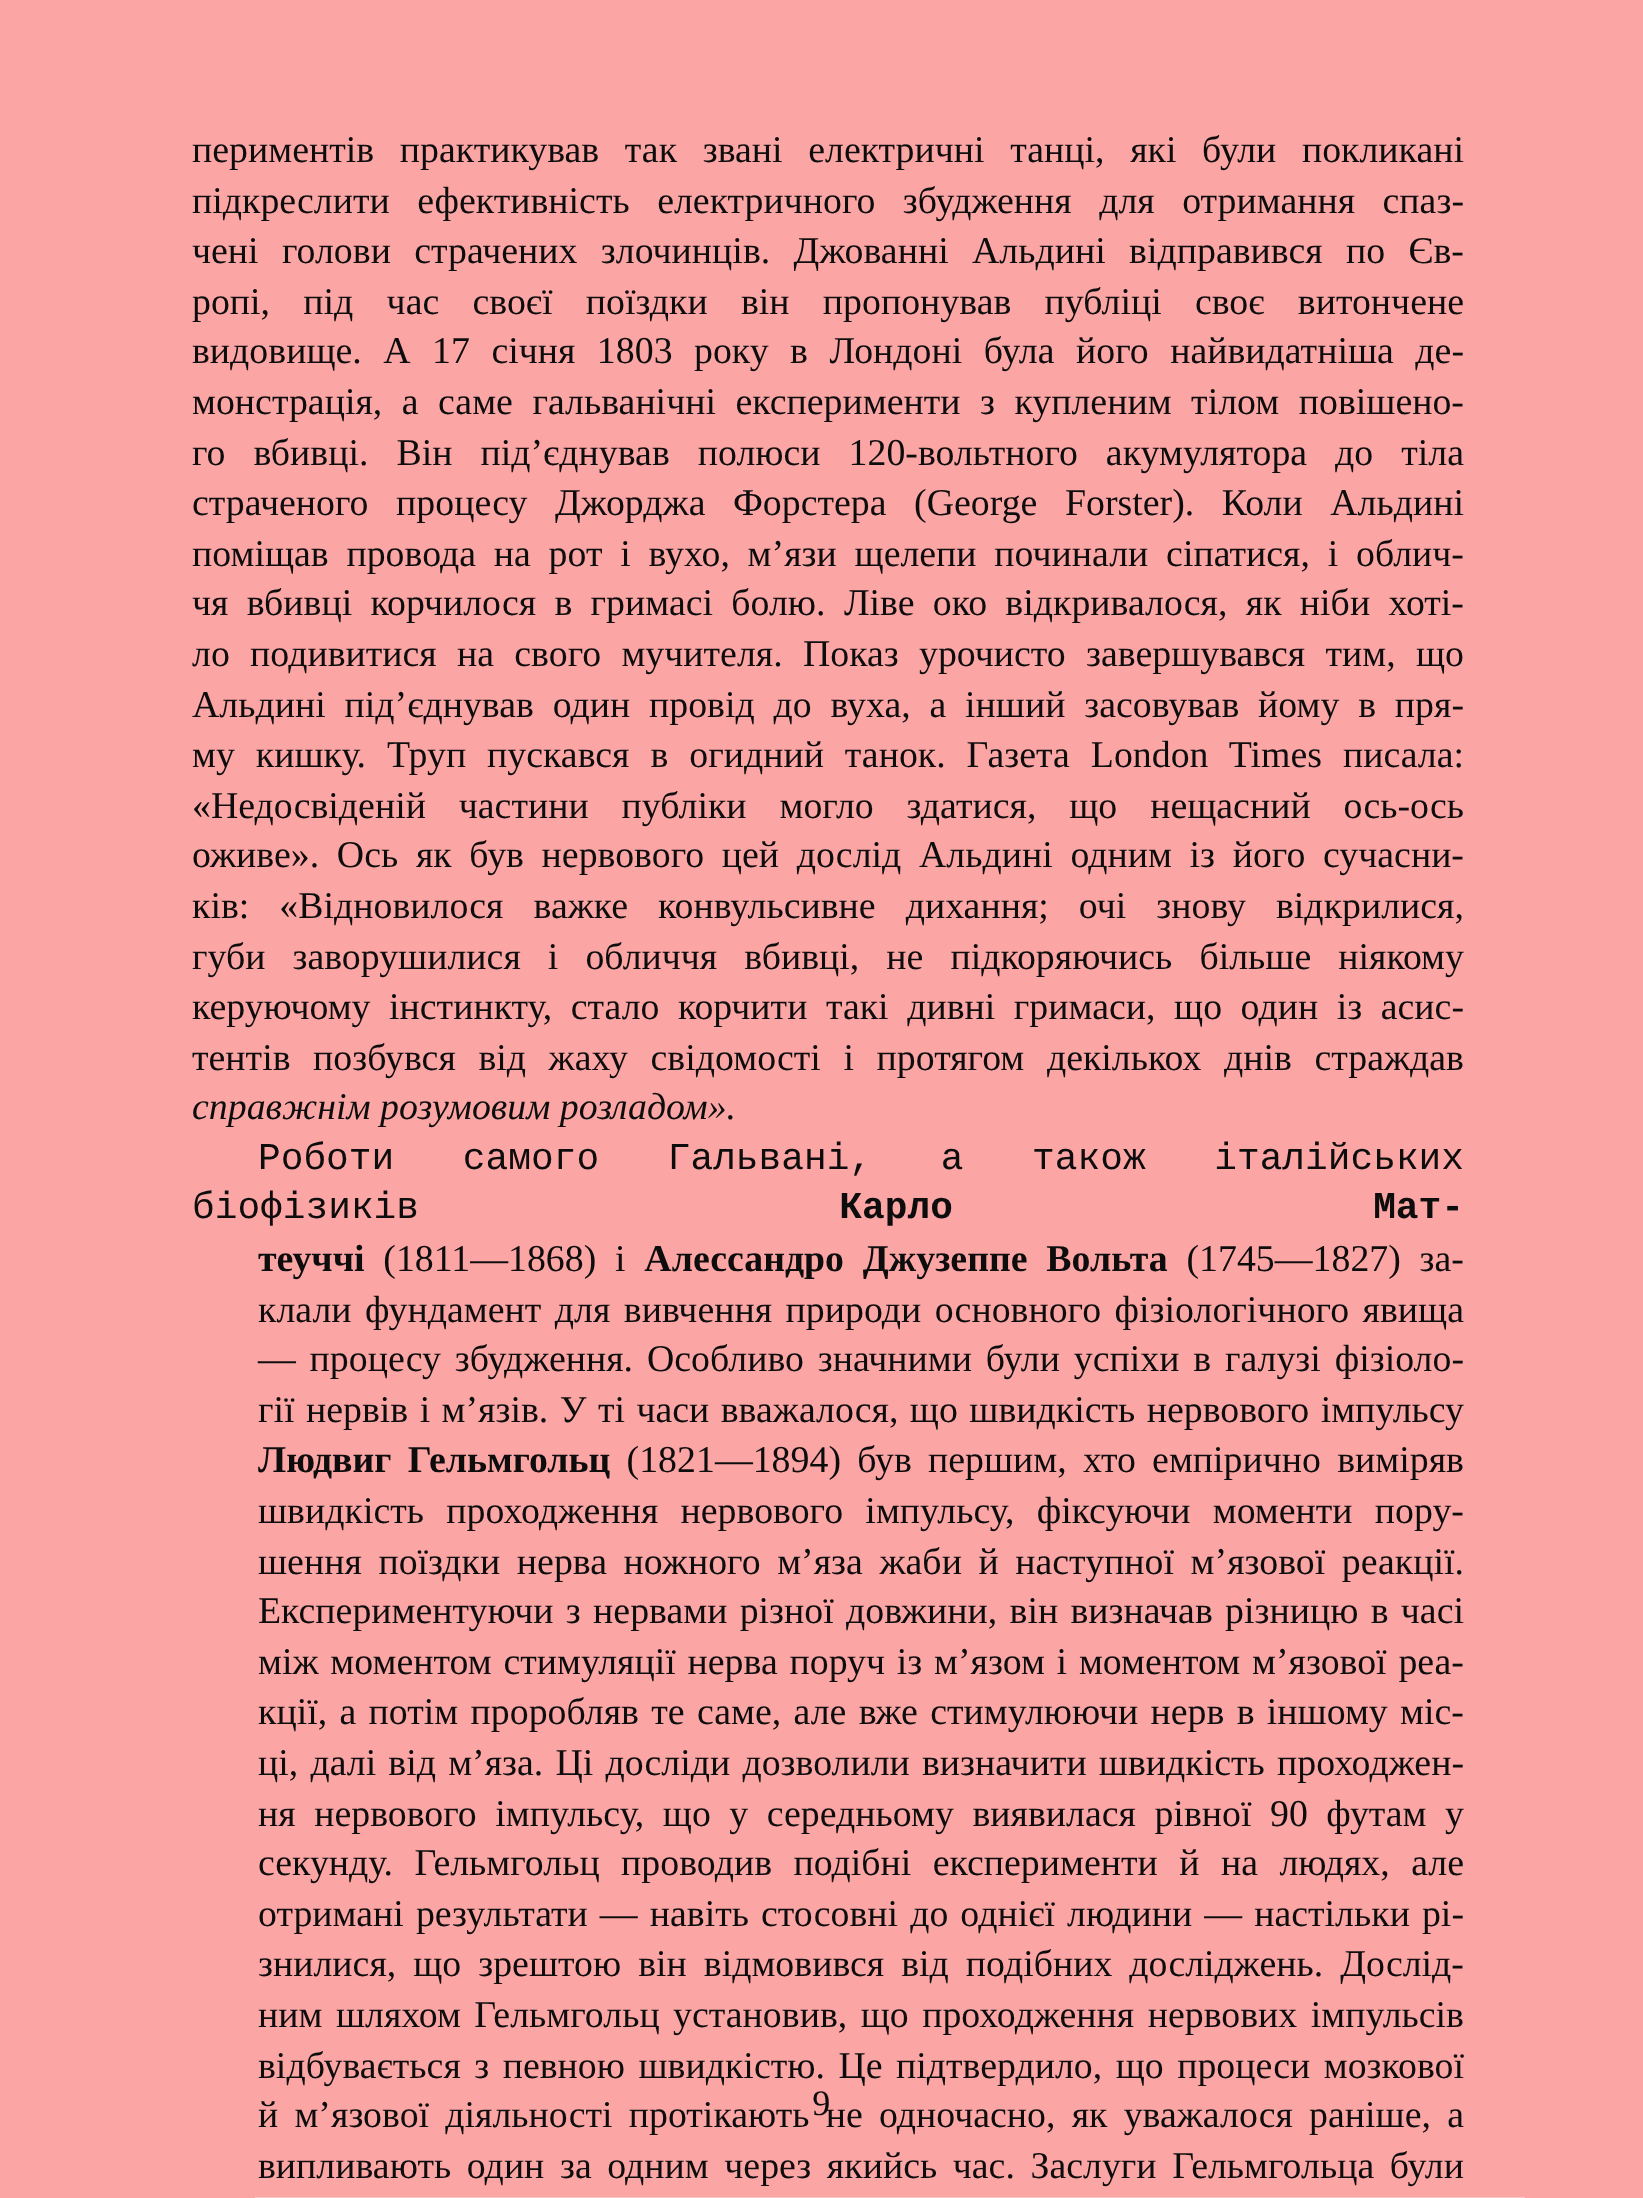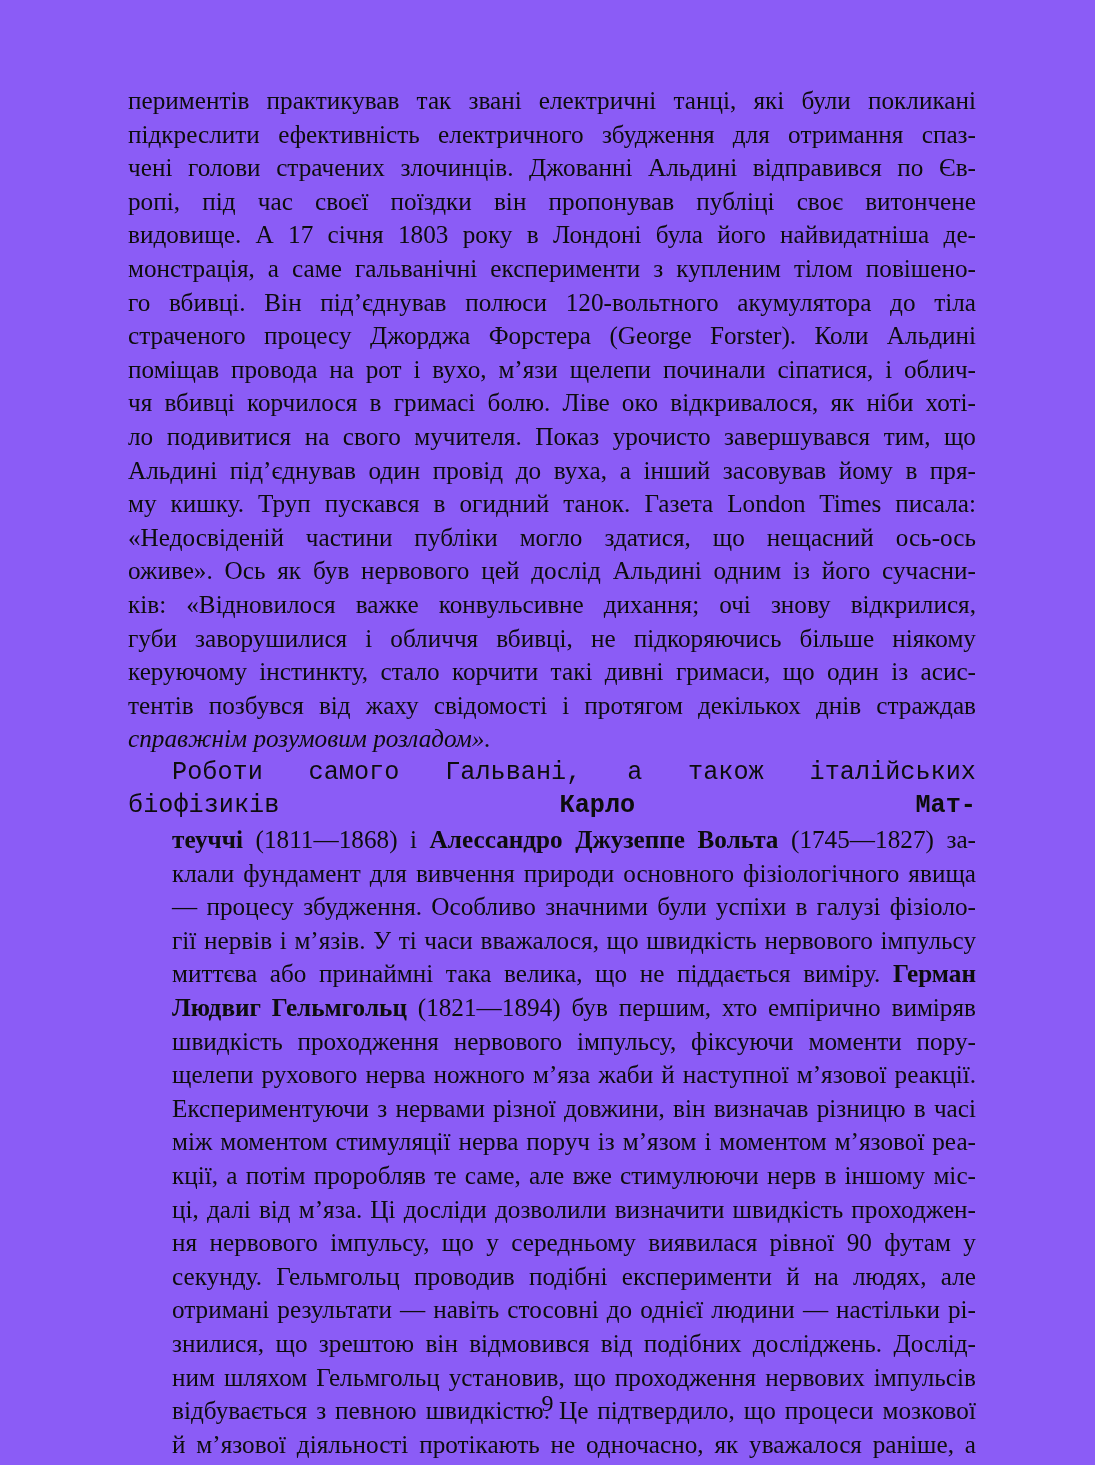--- a/index.html
+++ b/index.html
@@ -13,21 +13,21 @@
     height: 1465px;
     overflow: hidden;
     font-family: "Liberation Serif", "DejaVu Serif", serif;
     color: #0d0d0d;
     -webkit-font-smoothing: antialiased;
   }
   .page {
     position: relative;
     width: 1095px;
     height: 1465px;
-    background: #8b5cf6;
+    background: #fca5a5;
     box-sizing: border-box;
   }
   .text-column {
     position: absolute;
     left: 128px;
     top: 84px;
     width: 848px;
   }
   .para {
     margin: 0;
@@ -102,24 +102,23 @@
         <span class="line"><span>керуючому інстинкту, стало корчити такі дивні гримаси, що один із асис-</span></span>
         <span class="line"><span>тентів позбувся від жаху свідомості і протягом декількох днів страждав</span></span>
         <span class="line last"><span>справжнім розумовим розладом».</span></span>
       </div>
       <div class="para indent">
         <span class="line first-indent"><span>Роботи самого Гальвані, а також італійських біофізиків </span><span class="bold">Карло Мат-</span></span>
         <span class="line"><span class="bold">теуччі</span><span> (1811—1868) і </span><span class="bold">Алессандро Джузеппе Вольта</span><span> (1745—1827) за-</span></span>
         <span class="line"><span>клали фундамент для вивчення природи основного фізіологічного явища</span></span>
         <span class="line"><span>— процесу збудження. Особливо значними були успіхи в галузі фізіоло-</span></span>
         <span class="line"><span>гії нервів і м’язів. У ті часи вважалося, що швидкість нервового імпульсу</span></span>
-        <span class="line"><span>миттєва або принаймні така велика, що не піддається виміру. </span><span class="bold">Герман</span></span>
         <span class="line"><span class="bold">Людвиг Гельмгольц</span><span> (1821—1894) був першим, хто емпірично виміряв</span></span>
         <span class="line"><span>швидкість проходження нервового імпульсу, фіксуючи моменти пору-</span></span>
-        <span class="line"><span>щелепи рухового нерва ножного м’яза жаби й наступної м’язової реакції.</span></span>
+        <span class="line"><span>шення поїздки нерва ножного м’яза жаби й наступної м’язової реакції.</span></span>
         <span class="line"><span>Експериментуючи з нервами різної довжини, він визначав різницю в часі</span></span>
         <span class="line"><span>між моментом стимуляції нерва поруч із м’язом і моментом м’язової реа-</span></span>
         <span class="line"><span>кції, а потім проробляв те саме, але вже стимулюючи нерв в іншому міс-</span></span>
         <span class="line"><span>ці, далі від м’яза. Ці досліди дозволили визначити швидкість проходжен-</span></span>
         <span class="line"><span>ня нервового імпульсу, що у середньому виявилася рівної 90 футам у</span></span>
         <span class="line"><span>секунду. Гельмгольц проводив подібні експерименти й на людях, але</span></span>
         <span class="line"><span>отримані результати — навіть стосовні до однієї людини — настільки рі-</span></span>
         <span class="line"><span>знилися, що зрештою він відмовився від подібних досліджень. Дослід-</span></span>
         <span class="line"><span>ним шляхом Гельмгольц установив, що проходження нервових імпульсів</span></span>
         <span class="line"><span>відбувається з певною швидкістю. Це підтвердило, що процеси мозкової</span></span>

